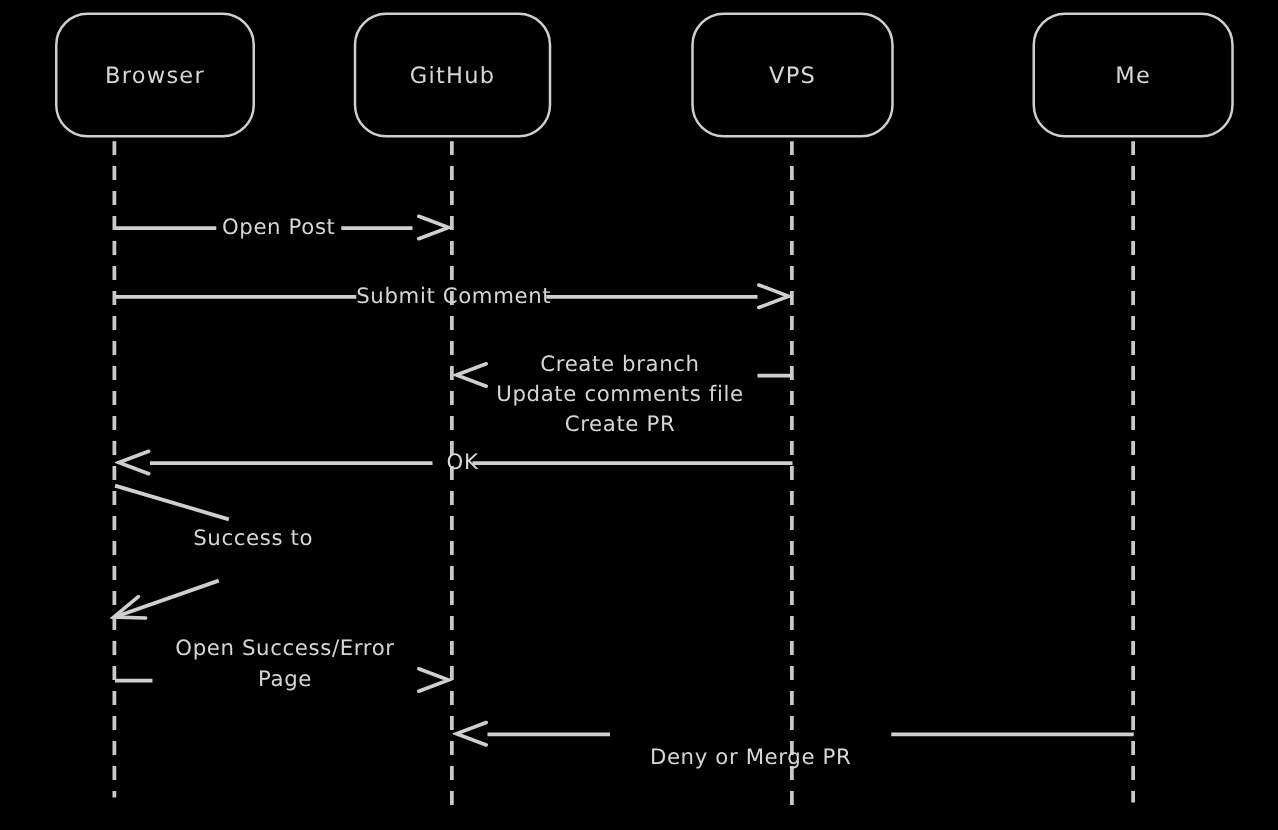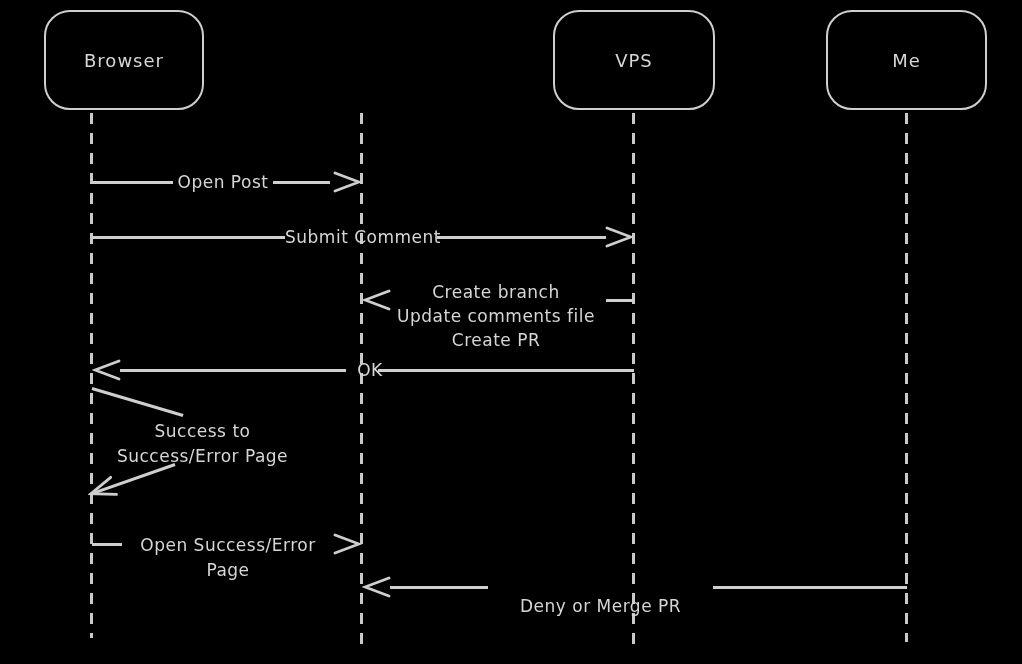--- a/index.html
+++ b/index.html
@@ -53,35 +53,38 @@
   .m4-a{left:120px;top:369px;width:226px;}
   .m4-lbl{left:354px;top:358px;width:32px;}
   .m4-b{left:378px;top:369px;width:256px;}
   
   .m5-a{left:92px;top:387px;width:95px;transform:rotate(16.5deg);}
   .m5-lbl{left:100px;top:419px;width:205px;line-height:25px;}
   .m5-b{left:175px;top:463px;width:88px;transform:rotate(160.7deg);}
   .m5-ah{left:88px;top:482px;transform:rotate(-19deg);transform-origin:2px 12px;}
   
   .m6-a{left:92px;top:543px;width:30px;}
-  .m6-lbl{left:122px;top:533px;width:212px;line-height:25px;}
+  .m6-lbl{left:122px;top:507px;width:212px;line-height:25px;}
   .m6-ah{left:332px;top:532px;}
   
   .m7-ah{left:362px;top:575px;}
   .m7-a{left:390px;top:586px;width:98px;}
   .m7-lbl{left:488px;top:594px;width:225px;}
   .m7-b{left:713px;top:586px;width:194px;}
 </style>
 </head>
 <body>
 
 <div class="canvas">
 
   <div class="actor actor-browser">
     <span>Browser</span>
+  </div>
+  <div class="actor actor-github">
+    <span>GitHub</span>
   </div>
   <div class="actor actor-vps">
     <span>VPS</span>
   </div>
   <div class="actor actor-me">
     <span>Me</span>
   </div>
 
   <div class="lifeline ll-browser"></div>
   <div class="lifeline ll-github"></div>
@@ -123,21 +126,20 @@
         <path d="M27 3 L3 12 L27 21" fill="none" stroke="#cfcfcf" stroke-width="2.8" stroke-linecap="round"></path>
       </svg>
   </div>
   <div class="seg m4-a"></div>
   <div class="lbl m4-lbl">OK</div>
   <div class="seg m4-b"></div>
 
   <div class="seg diag m5-a"></div>
   <div class="lbl m5-lbl">
     <span class="ln">Success to</span>
-    <span class="ln">Success/Error Page</span>
   </div>
   <div class="seg diag m5-b"></div>
   <div class="ah m5-ah">
     <svg width="30" height="24" viewBox="0 0 30 24">
         <path d="M27 3 L3 12 L27 21" fill="none" stroke="#cfcfcf" stroke-width="2.8" stroke-linecap="round"></path>
       </svg>
   </div>
 
   <div class="seg m6-a"></div>
   <div class="lbl m6-lbl">

